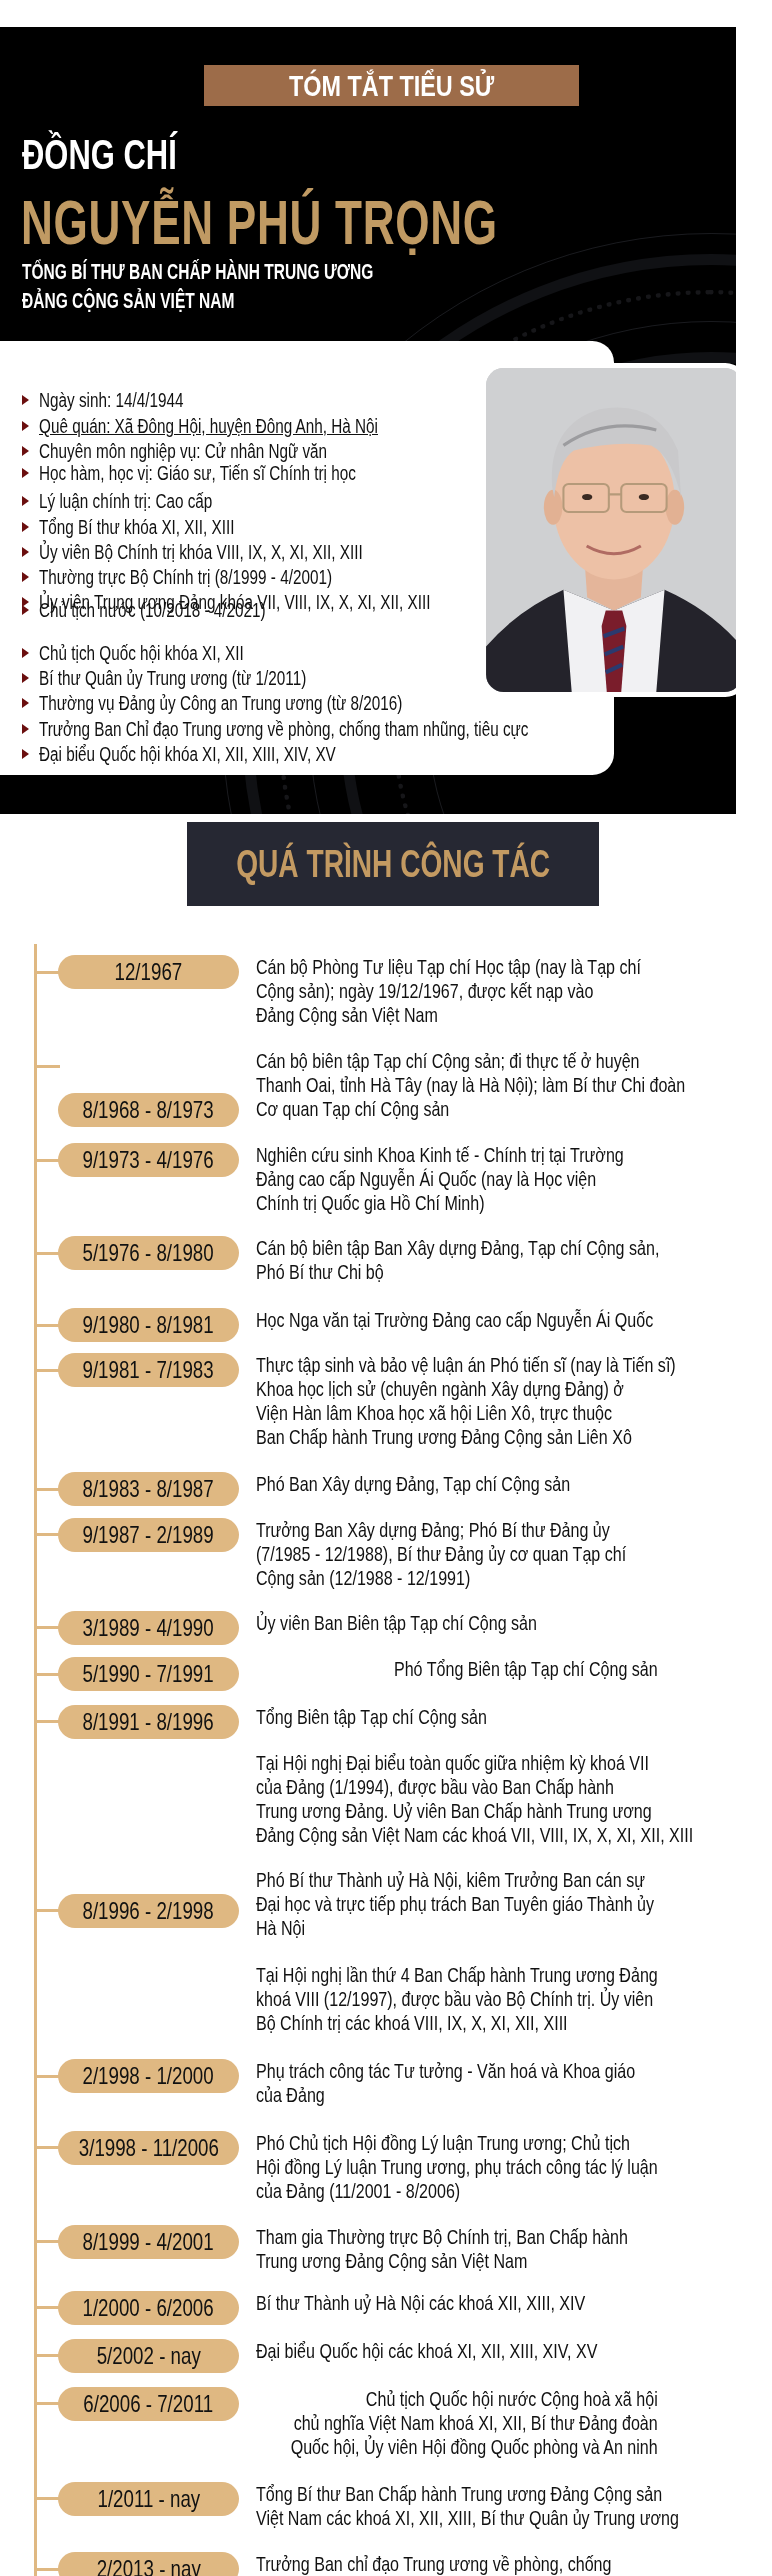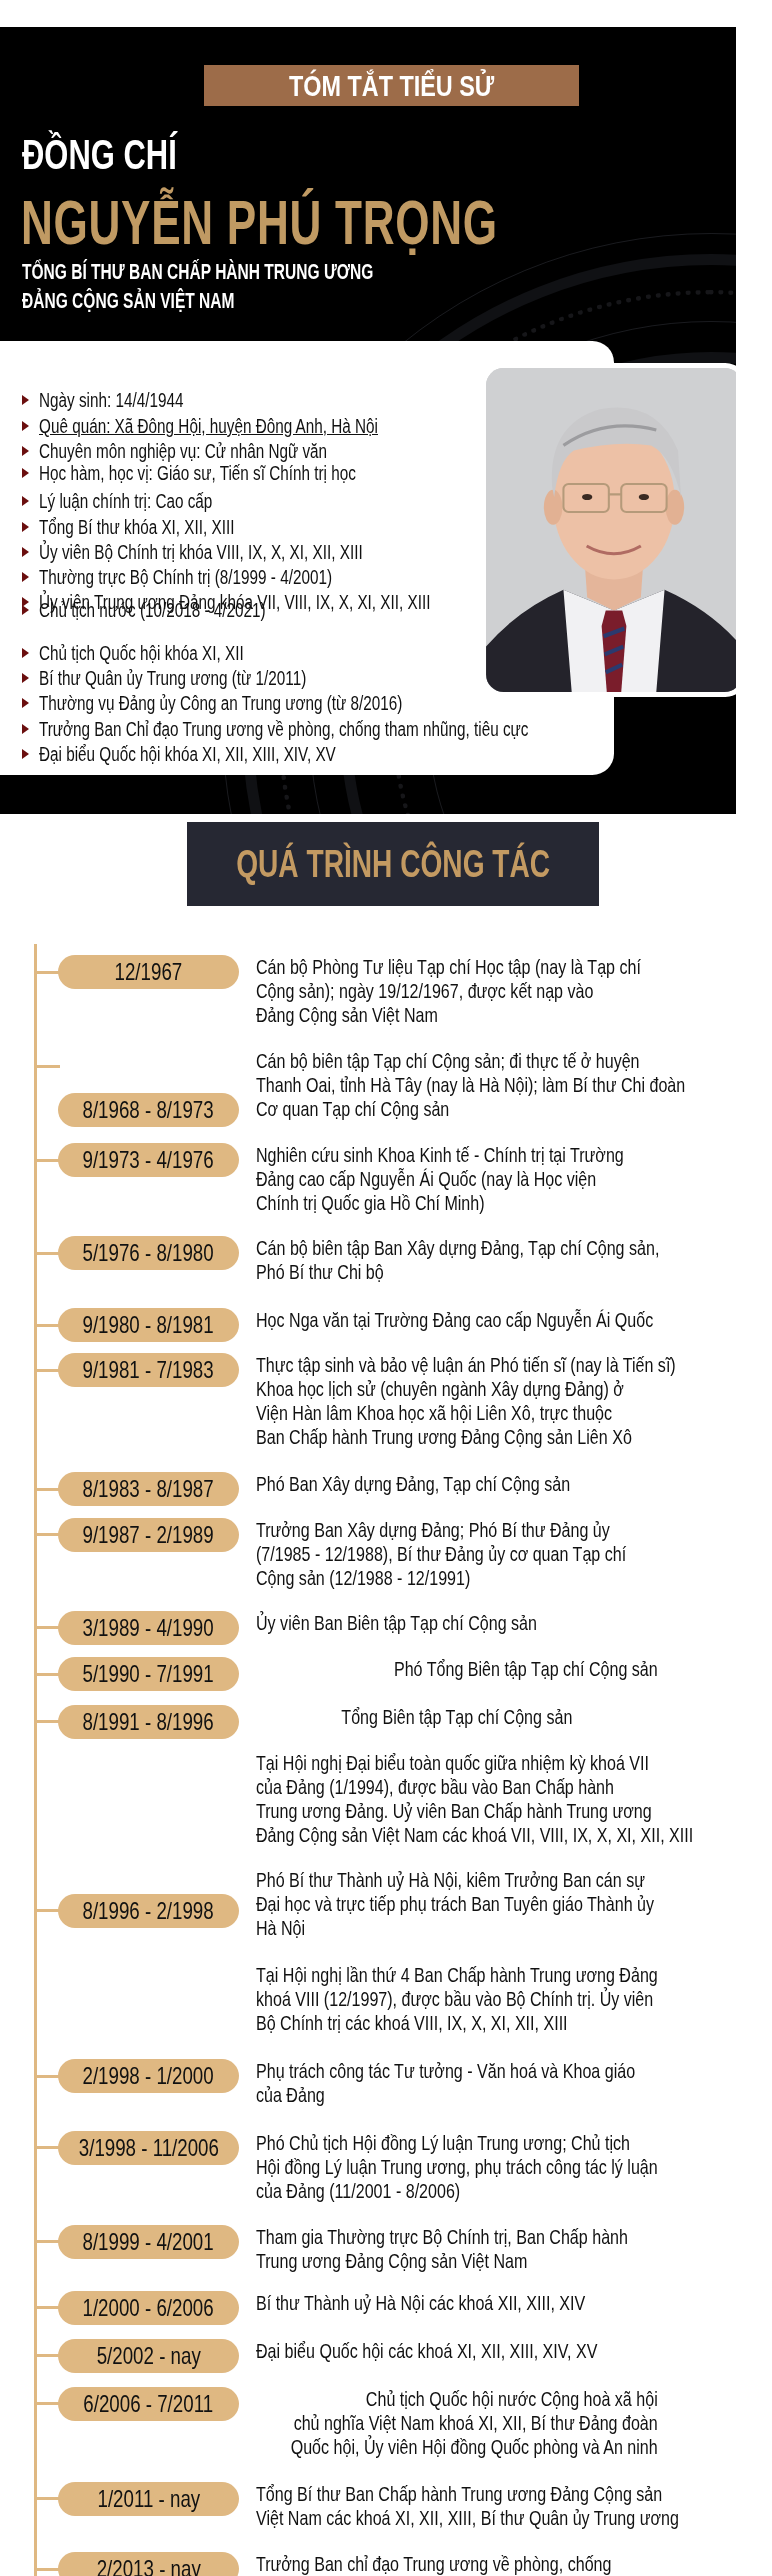--- a/index.html
+++ b/index.html
@@ -261,21 +261,21 @@
       </div>
       <div class="tl-text" style="top: 1657px; text-align: right;">
         <span class="ln">Phó Tổng Biên tập Tạp chí Cộng sản</span>
       </div>
     </div>
     <div>
       <div class="tl-conn" style="top: 1720px;"></div>
       <div class="pill" style="top: 1705px;">
         <span>8/1991 - 8/1996</span>
       </div>
-      <div class="tl-text" style="top: 1705px; text-align: center;">
+      <div class="tl-text" style="top: 1705px;">
         <span class="ln">Tổng Biên tập Tạp chí Cộng sản</span>
       </div>
     </div>
     <div>
       <div class="tl-text" style="top: 1751px;">
         <span class="ln">Tại Hội nghị Đại biểu toàn quốc giữa nhiệm kỳ khoá VII</span>
         <span class="ln">của Đảng (1/1994), được bầu vào Ban Chấp hành</span>
         <span class="ln">Trung ương Đảng. Uỷ viên Ban Chấp hành Trung ương</span>
         <span class="ln">Đảng Cộng sản Việt Nam các khoá VII, VIII, IX, X, XI, XII, XIII</span>
       </div>

